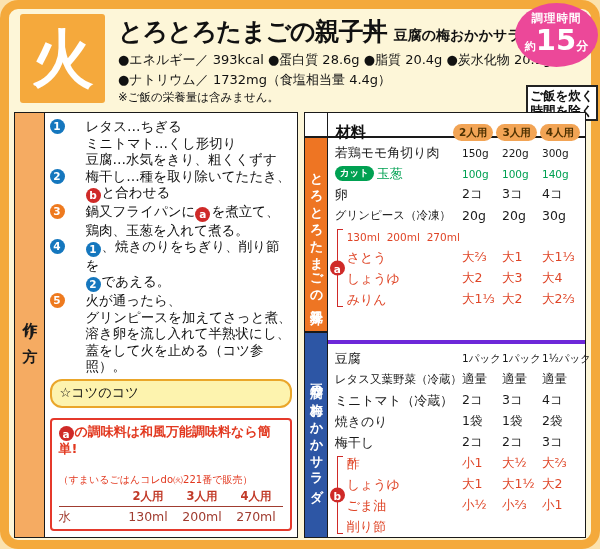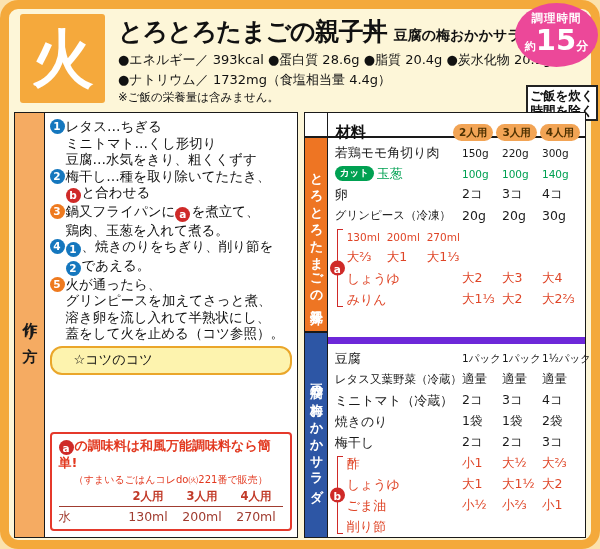--- a/index.html
+++ b/index.html
@@ -29,33 +29,33 @@
                font-size:12.5px; font-weight:bold; line-height:15px; text-align:center; padding:1px 0; color:#111;margin-top:18px; }
 
   
   .left-col { position:absolute; left:14px; top:112px; width:284px; height:426px; display:flex; }
   .side-strip { width:31px; background:#f5ab62; border:1.5px solid #1a1a1a; display:flex;
                 align-items:center; justify-content:center; }
   .side-strip span { writing-mode:vertical-rl; font-size:15px; letter-spacing:4px; color:#1a1a1a; font-weight:bold; }
   .steps-panel { flex:1; margin-left:-1.5px; background:#fff; border:1.5px solid #1a1a1a;
                  padding:5px 5px 6px 5px; display:flex; flex-direction:column; }
   .step { display:flex; font-size:13.5px; line-height:16.5px; color:#111; }
-  .step-body { flex:1; }
+  .step-body { flex:1;margin-left:20px; }
   .mk { display:inline-flex; align-items:center; justify-content:center; width:15px; height:15px;
         border-radius:50%; color:#fff; font-size:10.5px; font-weight:bold; vertical-align:-2px;
         flex:none; margin-top:1px; margin-right:1px; }
   .mk-blue { background:#1577be; } .mk-orange { background:#ee7a1f; } .mk-red { background:#cf2a28; }
 
   .tip-box { margin-top:4px; background:#fdf3ae; border:2px solid #eaa62a; border-radius:12px;
-             padding:3px 6px 5px 22px; font-size:13.2px; line-height:17px; color:#111; }
+             padding:3px 6px 5px 8px; font-size:13.2px; line-height:17px; color:#111; }
 
   .seasoning-box { margin-top:auto; background:#fff; border:2px solid #e5392b; border-radius:4px;
                    padding:4px 7px 5px 7px; }
   .sb-title { color:#e2381f; font-weight:bold; font-size:13px; line-height:16px; }
-  .sb-sub { color:#e2381f; font-size:10px; margin-top:2px;text-align:center; }
+  .sb-sub { color:#e2381f; font-size:10px; margin-top:16px; }
   .sb-table { margin-top:2px; font-size:12.5px; color:#a03c30; }
   .sb-hrow { display:flex; font-weight:bold; font-size:11.5px; color:#c13a28; }
   .sb-hrow .sb-name { flex:1; }
   .sb-col { width:54px; text-align:center; }
   .sb-line { border-top:1.5px solid #a03c30; margin:2px 0; }
   .sb-row { display:flex; align-items:center; margin-top:2px; }
   .sb-name { flex:1; line-height:13px; }
 
   
   .right-col { position:absolute; left:304px; top:112px; width:282px; height:426px; display:flex; }
@@ -66,21 +66,21 @@
   .ribbon-seg-2 { flex:1; }
   .ribbon-seg span { writing-mode:vertical-rl; color:#fff; font-weight:bold; font-size:13px; letter-spacing:2px; }
   .table-col { flex:1; margin-left:-1.5px; background:#fff; border:1.5px solid #1a1a1a;
                display:flex; flex-direction:column; }
   .ing-header { height:25px; border-bottom:2px solid #1a1a1a; display:flex; align-items:center; padding:16px 5px 0 8px; }
   .ing-header-label { font-size:15px; font-weight:bold; color:#111; }
   .pills { margin-left:auto; display:flex; gap:3px; }
   .pill { background:#f2a455; color:#4c3000; font-size:10.5px; font-weight:bold;
           border-radius:9px; padding:1.5px 6px; white-space:nowrap; }
   .ing-section { padding:4px 3px 0 7px; }
-  .ing-sec-1 { height:225px; border-bottom:7px solid #6d28d9; }
+  .ing-sec-1 { height:225px; border-bottom:4px solid #6d28d9; }
   .ing-sec-2 { flex:1; }
   .ing-row { display:flex; align-items:center; height:21px; font-size:13px; color:#1a1a1a; }
   .ing-name { flex:1; white-space:nowrap; display:flex; align-items:center; }
   .ing-name.long { font-size:11.5px; }
   .ing-val { width:40px; text-align:left; white-space:nowrap; font-size:12.5px; }
   .ing-val.sm { font-size:10.5px; }
   .row-green, .row-green .ing-val { color:#00a152; }
   .row-red, .row-red .ing-val { color:#df4527; }
   .badge-cut { background:#00a152; color:#fff; font-size:9.5px; font-weight:bold;
                border-radius:8px; padding:1px 5px; margin-right:3px; flex:none; }
@@ -223,20 +223,21 @@
             </div>
             <div class="group-block">
               <div class="group-bracket"></div>
               <span class="mk mk-red group-mk">a</span>
               <div class="ing-row row-red">
                 <span class="ing-val sm">130ml</span>
                 <span class="ing-val sm">200ml</span>
                 <span class="ing-val sm">270ml</span>
               </div>
               <div class="ing-row row-red">
+                <span class="ing-name">さとう</span>
                 <span class="ing-val">大⅔</span>
                 <span class="ing-val">大1</span>
                 <span class="ing-val">大1⅓</span>
               </div>
               <div class="ing-row row-red">
                 <span class="ing-name">しょうゆ</span>
                 <span class="ing-val">大2</span>
                 <span class="ing-val">大3</span>
                 <span class="ing-val">大4</span>
               </div>

